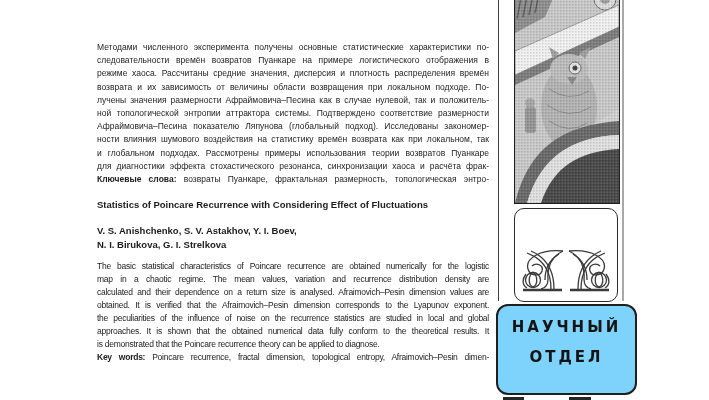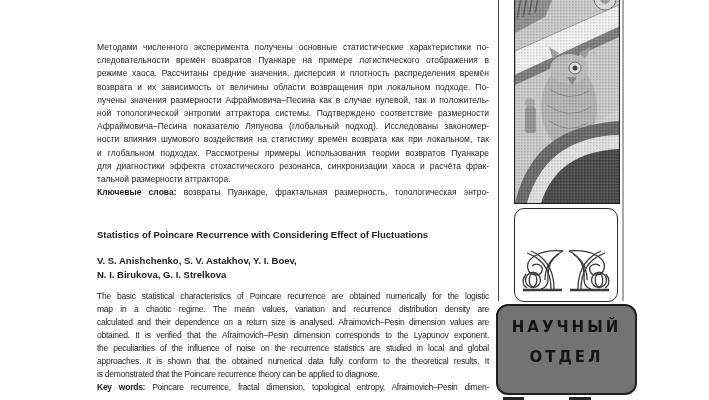--- a/index.html
+++ b/index.html
@@ -11,38 +11,38 @@
   
   .main-col{position:absolute;left:97px;top:7px;width:392px;}
   .affil{font-size:9px;line-height:13.5px;margin:0;}
   .abstract{margin:34px 0 0 0;font-size:8.5px;line-height:13.2px;}
   .abstract-en{margin:9px 0 0 0;font-size:8.5px;line-height:13px;letter-spacing:-0.25px;}
   .jlines{display:block;white-space:pre-line;text-align:justify;text-align-last:justify;}
   .lastline{display:block;text-align:left;}
   .kwline{text-align:justify;text-align-last:justify;}
   .kwlast{text-align:left;}
   b.kw{font-weight:bold;}
-  .title-en{margin:30px 0 0 0;font-size:9.5px;line-height:12px;font-weight:bold;}
+  .title-en{margin:13px 0 0 0;font-size:9.5px;line-height:12px;font-weight:bold;}
   .authors{margin:13px 0 0 0;font-size:9.5px;line-height:13.5px;font-weight:bold;white-space:pre-line;}
   
   .rule-left{position:absolute;left:498px;top:0;width:1px;height:301px;background:#3f3f3f;}
   .rule-gray{position:absolute;left:622px;top:0;width:2px;height:301px;background:#a8a8a8;}
   .photo-frame{
     position:absolute;left:514px;top:-12px;width:104px;height:214px;
     border:1px solid #1f1f1f;background:#c9c9c9;box-sizing:content-box;
   }
   .ornament-box{
     position:absolute;left:514px;top:208px;width:104px;height:94px;
     border:1px solid #2b2b2b;border-radius:10px;background:#fff;
     display:flex;align-items:flex-end;justify-content:center;box-sizing:border-box;
   }
   .ornament-box svg{margin-bottom:8px;}
   .science-box{
     position:absolute;left:496px;top:304px;width:141px;height:91px;
-    border:2px solid #1f1f1f;border-radius:12px;background:#737373;box-sizing:border-box;
+    border:2px solid #1f1f1f;border-radius:12px;background:#7dd3fc;box-sizing:border-box;
     display:flex;flex-direction:column;align-items:center;justify-content:flex-start;
     padding-top:13px;gap:14px;
   }
   .science-line{
     font-family:"DejaVu Sans", sans-serif;font-weight:bold;
     font-size:15px;line-height:16px;letter-spacing:3px;color:#141414;
   }
   .stub{position:absolute;height:3px;background:#262626;top:397px;}
   .stub-a{left:503px;width:21px;}
   .stub-b{left:569px;width:22px;}
@@ -57,21 +57,20 @@
     <span class="jlines">Методами численного эксперимента получены основные статистические характеристики по-
 следовательности времён возвратов Пуанкаре на примере логистического отображения в
 режиме хаоса. Рассчитаны средние значения, дисперсия и плотность распределения времён
 возврата и их зависимость от величины области возвращения при локальном подходе. По-
 лучены значения размерности Афраймовича–Песина как в случае нулевой, так и положитель-
 ной топологической энтропии аттрактора системы. Подтверждено соответствие размерности
 Афраймовича–Песина показателю Ляпунова (глобальный подход). Исследованы закономер-
 ности влияния шумового воздействия на статистику времён возврата как при локальном, так
 и глобальном подходах. Рассмотрены примеры использования теории возвратов Пуанкаре
 для диагностики эффекта стохастического резонанса, синхронизации хаоса и расчёта фрак-</span>
-    <span class="lastline">тальной размерности аттрактора.</span>
     <div class="kwline"><b class="kw">Ключевые слова:</b> <span>возвраты Пуанкаре, фрактальная размерность, топологическая энтро-</span></div>
   </div>
 
   <p class="title-en">Statistics of Poincare Recurrence with Considering Effect of Fluctuations</p>
 
   <p class="authors">V. S. Anishchenko, S. V. Astakhov, Y. I. Boev,
 N. I. Birukova, G. I. Strelkova</p>
 
   <div class="abstract abstract-en">
     <span class="jlines">The basic statistical characteristics of Poincare recurrence are obtained numerically for the  logistic

